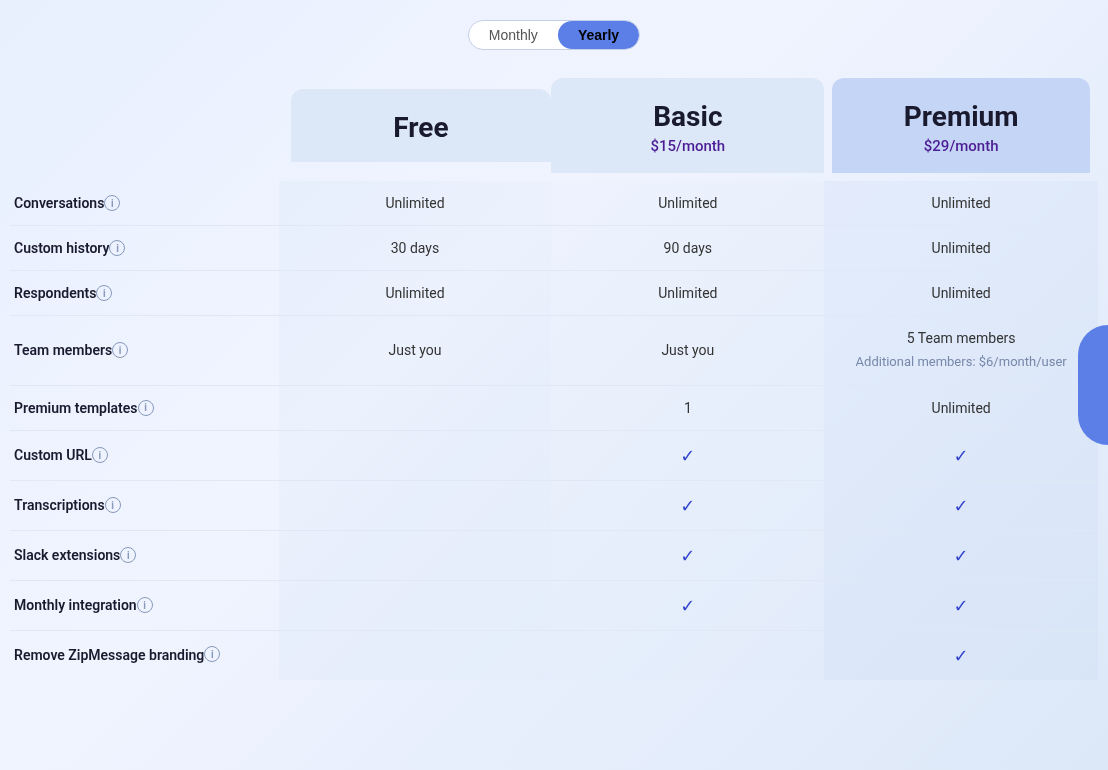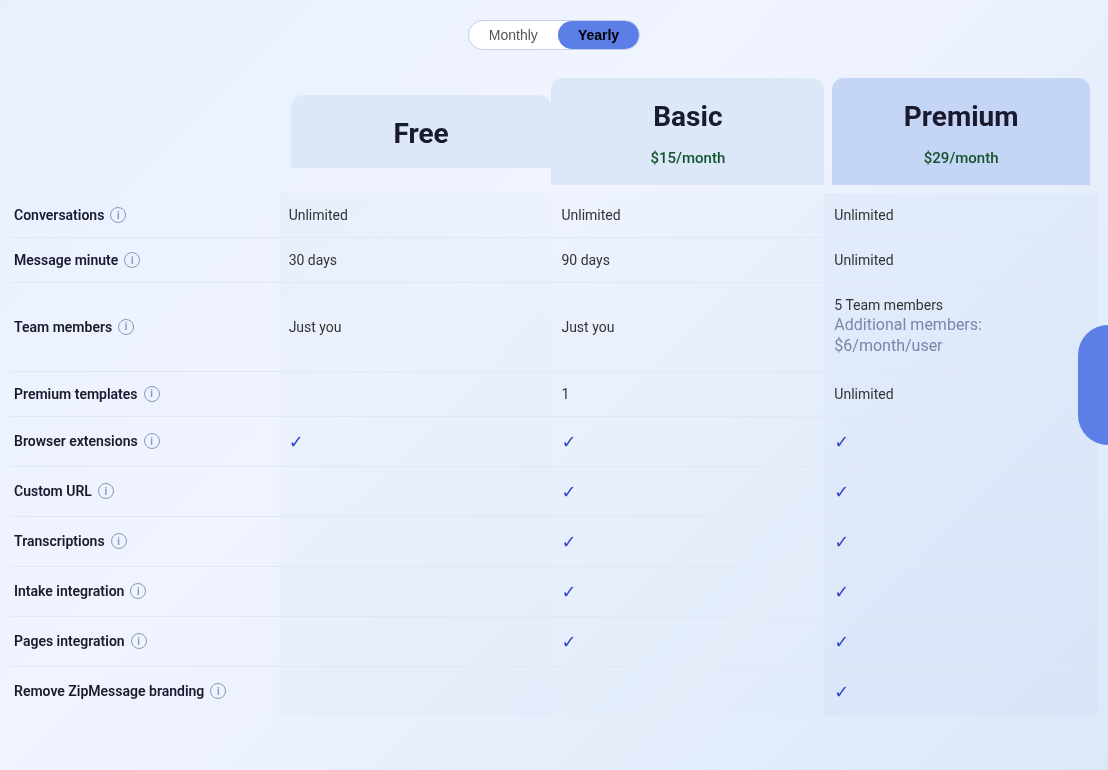--- a/index.html
+++ b/index.html
@@ -39,34 +39,32 @@
       font-weight: 600;
     }
 
     .plan-name {
       font-size: 28px;
       font-weight: 700;
       color: #1a1a2e;
     }
     .plan-price {
       font-size: 15px;
-      color: #14532d;
+      color: #4c1d95;
       font-weight: 500;
-      margin-top: 16px;
+      margin-top: 4px;
     }
 
     .feature-label {
       padding: 14px 16px 14px 4px;
       font-size: 14px;
       font-weight: 600;
       color: #1a1a2e;
       white-space: nowrap;
       display: flex;
-      align-items: center;
-      gap: 6px;
     }
     .feature-label.multiline {
       white-space: normal;
       line-height: 1.3;
     }
 
     .info-icon {
       display: inline-flex;
       align-items: center;
       justify-content: center;
@@ -75,43 +73,43 @@
       border-radius: 50%;
       border: 1.5px solid #8899bb;
       color: #8899bb;
       font-size: 10px;
       font-weight: 700;
       flex-shrink: 0;
       cursor: pointer;
     }
 
     .plan-cell {
-      text-align: left;
+      text-align: center;
       padding: 14px 10px;
       font-size: 14px;
       color: #333;
       background: white;
     }
     .plan-cell.free-col { background: rgba(220, 232, 248, 0.25); }
     .plan-cell.basic-col { background: rgba(220, 232, 248, 0.15); }
     .plan-cell.premium-col { background: rgba(197, 213, 245, 0.2); }
 
     .plan-cell.empty-cell {
       color: #999;
     }
 
     .checkmark {
       font-size: 18px;
       color: #3344cc;
     }
 
     .team-members-note {
-      font-size: 16px;
+      font-size: 13px;
       color: #7788aa;
-      margin-top: 2px;
+      margin-top: 8px;
       line-height: 1.3;
     }
 
     .label-td {
       vertical-align: middle;
     }
 
     .table-wrapper {
       max-width: 1090px;
       margin: 0 auto;
@@ -214,26 +212,37 @@
               <span class="info-icon">i</span>
             </div>
           </td>
           <td class="plan-cell free-col"><span>Unlimited</span></td>
           <td class="plan-cell basic-col"><span>Unlimited</span></td>
           <td class="plan-cell premium-col"><span>Unlimited</span></td>
         </tr>
         <tr>
           <td class="label-td">
             <div class="feature-label">
-              <span>Message minute</span>
+              <span>Custom history</span>
               <span class="info-icon">i</span>
             </div>
           </td>
           <td class="plan-cell free-col"><span>30 days</span></td>
           <td class="plan-cell basic-col"><span>90 days</span></td>
+          <td class="plan-cell premium-col"><span>Unlimited</span></td>
+        </tr>
+        <tr>
+          <td class="label-td">
+            <div class="feature-label">
+              <span>Respondents</span>
+              <span class="info-icon">i</span>
+            </div>
+          </td>
+          <td class="plan-cell free-col"><span>Unlimited</span></td>
+          <td class="plan-cell basic-col"><span>Unlimited</span></td>
           <td class="plan-cell premium-col"><span>Unlimited</span></td>
         </tr>
         <tr>
           <td class="label-td">
             <div class="feature-label">
               <span>Team members</span>
               <span class="info-icon">i</span>
             </div>
           </td>
           <td class="plan-cell free-col"><span>Just you</span></td>
@@ -252,65 +261,54 @@
               <span class="info-icon">i</span>
             </div>
           </td>
           <td class="plan-cell free-col empty-cell"></td>
           <td class="plan-cell basic-col"><span>1</span></td>
           <td class="plan-cell premium-col"><span>Unlimited</span></td>
         </tr>
         <tr>
           <td class="label-td">
             <div class="feature-label">
-              <span>Browser extensions</span>
-              <span class="info-icon">i</span>
-            </div>
-          </td>
-          <td class="plan-cell free-col"><span class="checkmark">✓</span></td>
+              <span>Custom URL</span>
+              <span class="info-icon">i</span>
+            </div>
+          </td>
+          <td class="plan-cell free-col empty-cell"></td>
           <td class="plan-cell basic-col"><span class="checkmark">✓</span></td>
           <td class="plan-cell premium-col"><span class="checkmark">✓</span></td>
         </tr>
         <tr>
           <td class="label-td">
             <div class="feature-label">
-              <span>Custom URL</span>
+              <span>Transcriptions</span>
               <span class="info-icon">i</span>
             </div>
           </td>
           <td class="plan-cell free-col empty-cell"></td>
           <td class="plan-cell basic-col"><span class="checkmark">✓</span></td>
           <td class="plan-cell premium-col"><span class="checkmark">✓</span></td>
         </tr>
         <tr>
           <td class="label-td">
             <div class="feature-label">
-              <span>Transcriptions</span>
+              <span>Slack extensions</span>
               <span class="info-icon">i</span>
             </div>
           </td>
           <td class="plan-cell free-col empty-cell"></td>
           <td class="plan-cell basic-col"><span class="checkmark">✓</span></td>
           <td class="plan-cell premium-col"><span class="checkmark">✓</span></td>
         </tr>
         <tr>
           <td class="label-td">
             <div class="feature-label">
-              <span>Intake integration</span>
-              <span class="info-icon">i</span>
-            </div>
-          </td>
-          <td class="plan-cell free-col empty-cell"></td>
-          <td class="plan-cell basic-col"><span class="checkmark">✓</span></td>
-          <td class="plan-cell premium-col"><span class="checkmark">✓</span></td>
-        </tr>
-        <tr>
-          <td class="label-td">
-            <div class="feature-label">
-              <span>Pages integration</span>
+              <span>Monthly integration</span>
               <span class="info-icon">i</span>
             </div>
           </td>
           <td class="plan-cell free-col empty-cell"></td>
           <td class="plan-cell basic-col"><span class="checkmark">✓</span></td>
           <td class="plan-cell premium-col"><span class="checkmark">✓</span></td>
         </tr>
         <tr>
           <td class="label-td">
             <div class="feature-label multiline">

